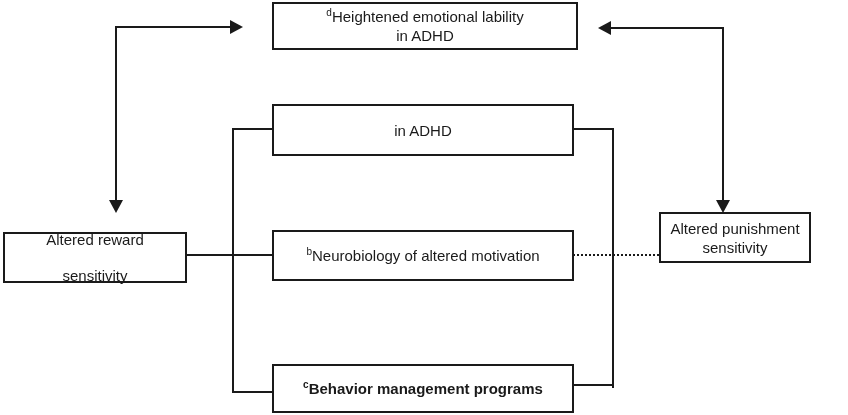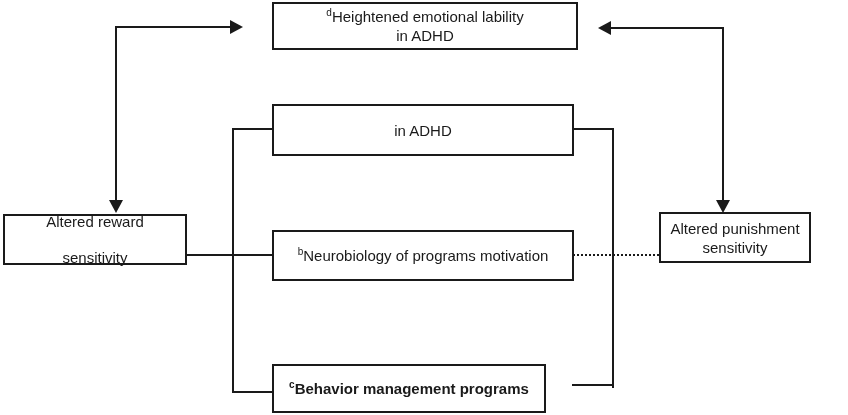--- a/index.html
+++ b/index.html
@@ -31,22 +31,22 @@
   .dbox sup {
     font-size: 10px;
     line-height: 0;
     vertical-align: super;
   }
   .bold { font-weight: bold; }
 
   #box-heightened    { left: 272px; top: 2px;   width: 306px; height: 48px; }
   #box-underlying    { left: 272px; top: 104px; width: 302px; height: 52px; }
   #box-neurobiology  { left: 272px; top: 230px; width: 302px; height: 51px; }
-  #box-behavior      { left: 272px; top: 364px; width: 274px; height: 49px; }
-  #box-reward        { left: 3px;   top: 214px; width: 184px; height: 51px; gap: 17px; }
+  #box-behavior      { left: 272px; top: 364px; width: 302px; height: 49px; }
+  #box-reward        { left: 3px;   top: 232px; width: 184px; height: 51px; gap: 17px; }
   #box-punishment    { left: 659px; top: 212px; width: 152px; height: 51px; }
 
   
   .hline, .vline {
     position: absolute;
     background: #1a1a1a;
     z-index: 1;
   }
   .hline { height: 2px; }
   .vline { width: 2px; }
@@ -102,21 +102,21 @@
   <div class="dbox" id="box-heightened">
     <div><sup>d</sup><span>Heightened emotional lability</span></div>
     <div>in ADHD</div>
   </div>
 
   <div class="dbox" id="box-underlying">
     <div>in ADHD</div>
   </div>
 
   <div class="dbox" id="box-neurobiology">
-    <div><sup>b</sup><span>Neurobiology of programs motivation</span></div>
+    <div><sup>b</sup><span>Neurobiology of altered motivation</span></div>
   </div>
 
   <div class="dbox bold" id="box-behavior">
     <div><sup>c</sup><span>Behavior management programs</span></div>
   </div>
 
   <div class="dbox" id="box-reward">
     <div>Altered reward</div>
     <div>sensitivity</div>
   </div>

